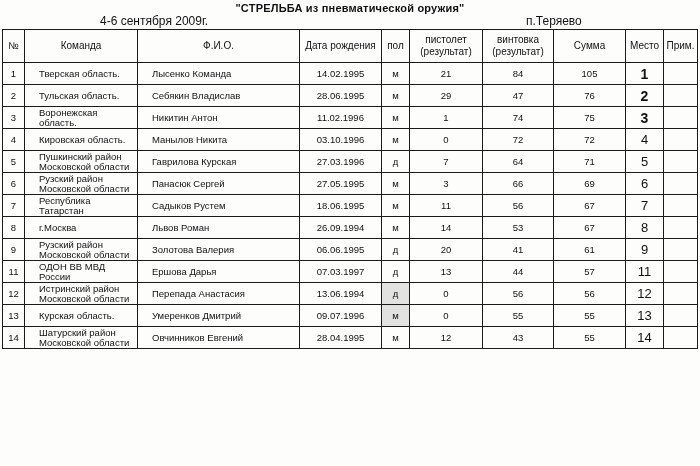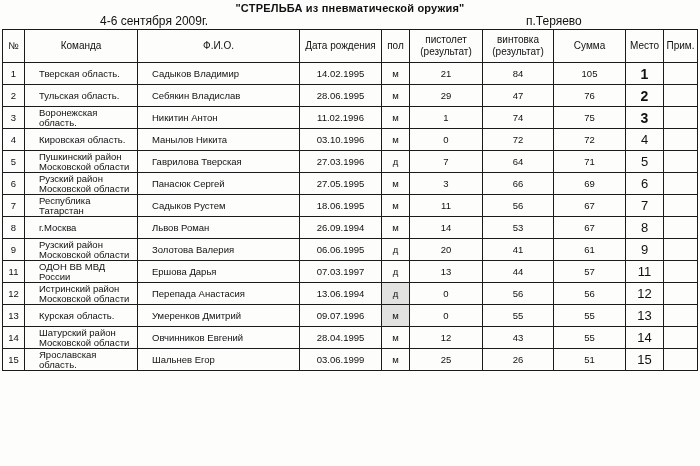--- a/index.html
+++ b/index.html
@@ -110,21 +110,21 @@
 (результат)</th>
           <th class="col-sum">Сумма</th>
           <th class="col-place">Место</th>
           <th class="col-note">Прим.</th>
         </tr>
     </thead>
     <tbody id="body-rows">
         <tr>
           <td class="col-num">1</td>
           <td class="col-team">Тверская область.</td>
-          <td class="col-name">Садыков Владимир</td>
+          <td class="col-name">Лысенко Команда</td>
           <td class="col-dob">14.02.1995</td>
           <td class="col-sex">м</td>
           <td class="col-pistol">21</td>
           <td class="col-rifle">84</td>
           <td class="col-sum">105</td>
           <td class="col-place">1</td>
           <td class="col-note"></td>
         </tr>
         <tr>
           <td class="col-num">2</td>
@@ -158,21 +158,21 @@
           <td class="col-sex">м</td>
           <td class="col-pistol">0</td>
           <td class="col-rifle">72</td>
           <td class="col-sum">72</td>
           <td class="col-place">4</td>
           <td class="col-note"></td>
         </tr>
         <tr>
           <td class="col-num">5</td>
           <td class="col-team">Пушкинский район Московской области</td>
-          <td class="col-name">Гаврилова Тверская</td>
+          <td class="col-name">Гаврилова Курская</td>
           <td class="col-dob">27.03.1996</td>
           <td class="col-sex">д</td>
           <td class="col-pistol">7</td>
           <td class="col-rifle">64</td>
           <td class="col-sum">71</td>
           <td class="col-place">5</td>
           <td class="col-note"></td>
         </tr>
         <tr>
           <td class="col-num">6</td>
@@ -263,27 +263,15 @@
           <td class="col-team">Шатурский район Московской области</td>
           <td class="col-name">Овчинников Евгений</td>
           <td class="col-dob">28.04.1995</td>
           <td class="col-sex">м</td>
           <td class="col-pistol">12</td>
           <td class="col-rifle">43</td>
           <td class="col-sum">55</td>
           <td class="col-place">14</td>
           <td class="col-note"></td>
         </tr>
-        <tr>
-          <td class="col-num">15</td>
-          <td class="col-team">Ярославская область.</td>
-          <td class="col-name">Шальнев Егор</td>
-          <td class="col-dob">03.06.1999</td>
-          <td class="col-sex">м</td>
-          <td class="col-pistol">25</td>
-          <td class="col-rifle">26</td>
-          <td class="col-sum">51</td>
-          <td class="col-place">15</td>
-          <td class="col-note"></td>
-        </tr>
       </tbody>
   </table>
 </div>
 
 </body></html>

